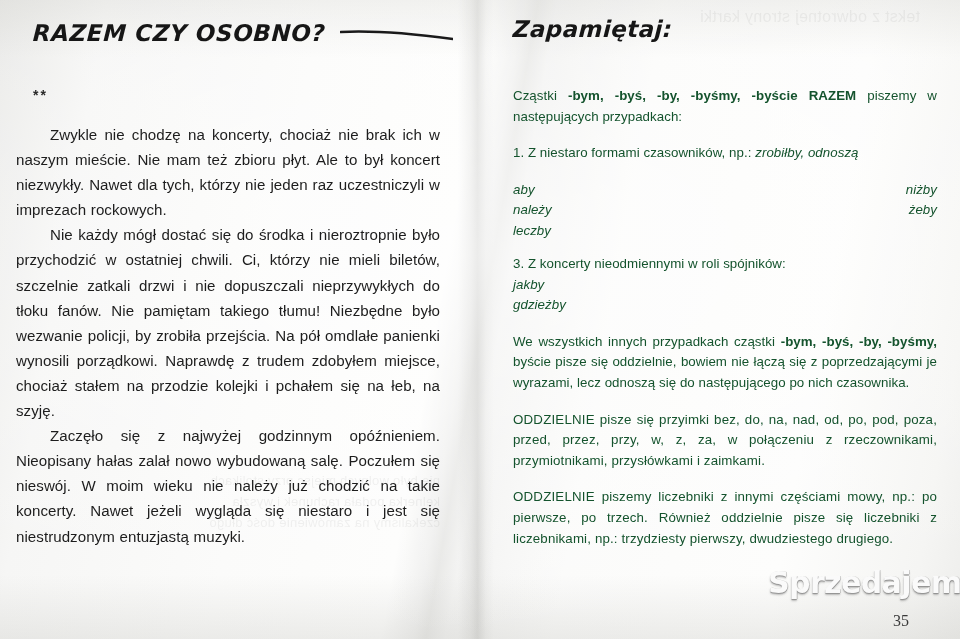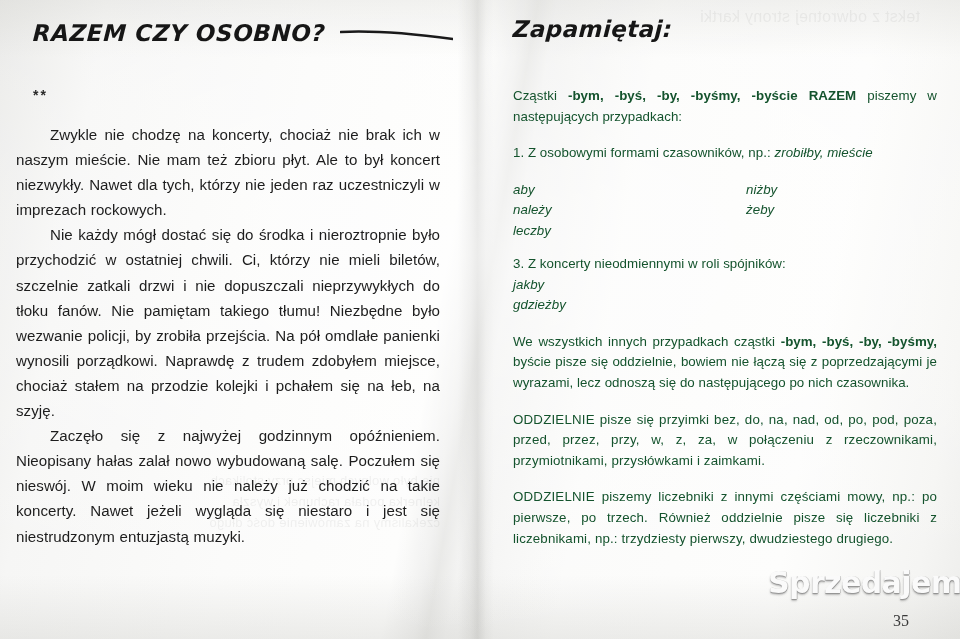--- a/index.html
+++ b/index.html
@@ -160,21 +160,21 @@
   .body-right i { font-style: italic; }
 
   .word-cols {
     position: relative;
     display: flex;
     margin-top: 9px;
     gap: 36px;
   }
   .word-cols .wcol { width: 50%; }
   .word-cols .wcol div { font-style: italic; line-height: 20.5px; }
-  .word-cols .wcol.right-col { padding-left: 6px; }
+  .word-cols .wcol.right-col { padding-left: 6px; text-align: right; }
   .word-cols .wcol.right-col div:nth-child(3) { margin-top: 2px; }
 
   .plainlist div { font-style: italic; line-height: 20.5px; }
 
   .oddz { letter-spacing: 0.15px; }
   .oddz .kw { font-weight: 400; letter-spacing: 0.2px; }
 
   
   .watermark {
     position: absolute;
@@ -249,21 +249,21 @@
       <div class="head-right">Zapamiętaj:</div>
 
       <div class="body-right">
 
         <div class="blk just">
           <span>Cząstki </span><b>-bym, -byś, -by, -byśmy, -byście RAZEM</b><span> piszemy w następujących przypadkach:</span>
         </div>
 
         <div class="blk">
           <span>1.</span>
-          <span>Z osobowymi formami czasowników, np.: </span><i>zrobiłby, mieście</i>
+          <span>Z niestaro formami czasowników, np.: </span><i>zrobiłby, odnoszą</i>
         </div>
 
         <div class="blk tight">
           <div class="word-cols">
             <div class="wcol left-col">
               <div>aby</div>
               <div>należy</div>
               <div>leczby</div>
             </div>
             <div class="wcol right-col">

